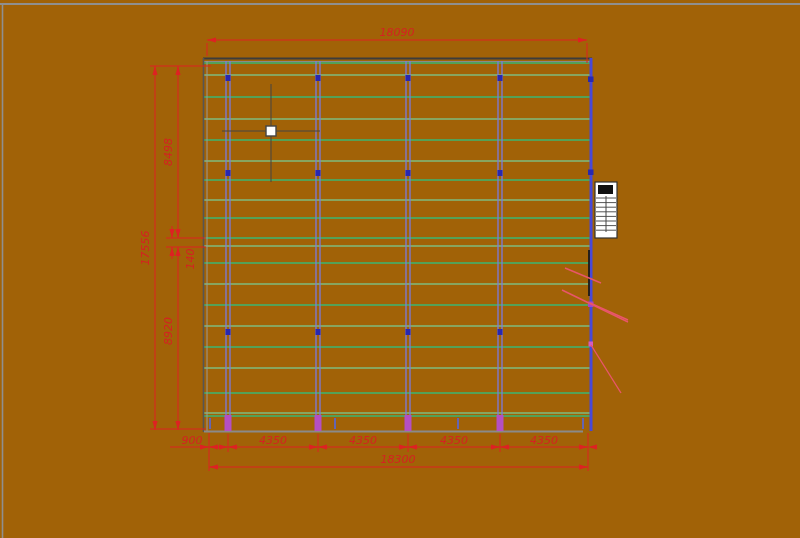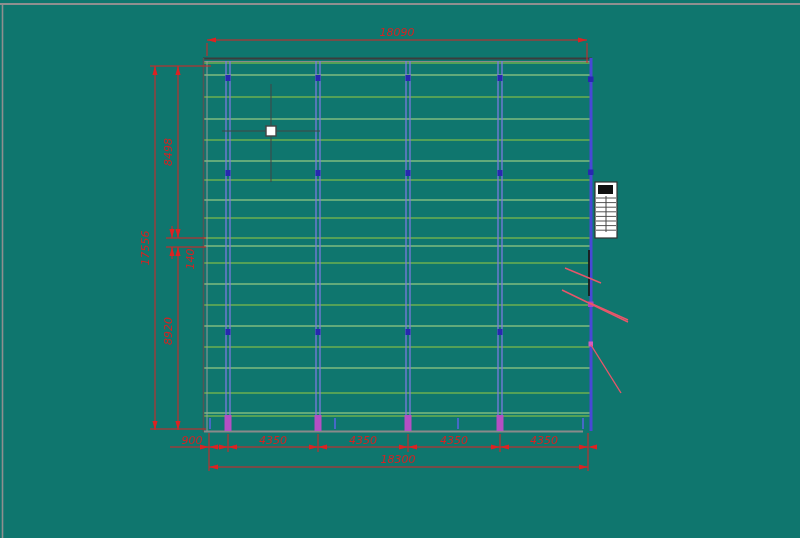--- a/index.html
+++ b/index.html
@@ -1,19 +1,19 @@
 <!DOCTYPE html>
 <html><head>
 <meta charset="utf-8">
 <style>
   html,body{margin:0;padding:0;background:#ffffff;}
   .viewport{
     position:relative;
     width:800px;height:538px;
-    background:#0f766e;
+    background:#a16207;
     overflow:hidden;
     font-family:"DejaVu Sans",sans-serif;
   }
   svg{display:block;}
   .dim-text text{
     font-family:"DejaVu Sans",sans-serif;
     font-style:italic;
     font-size:11px;
     fill:#d42222;
   }

